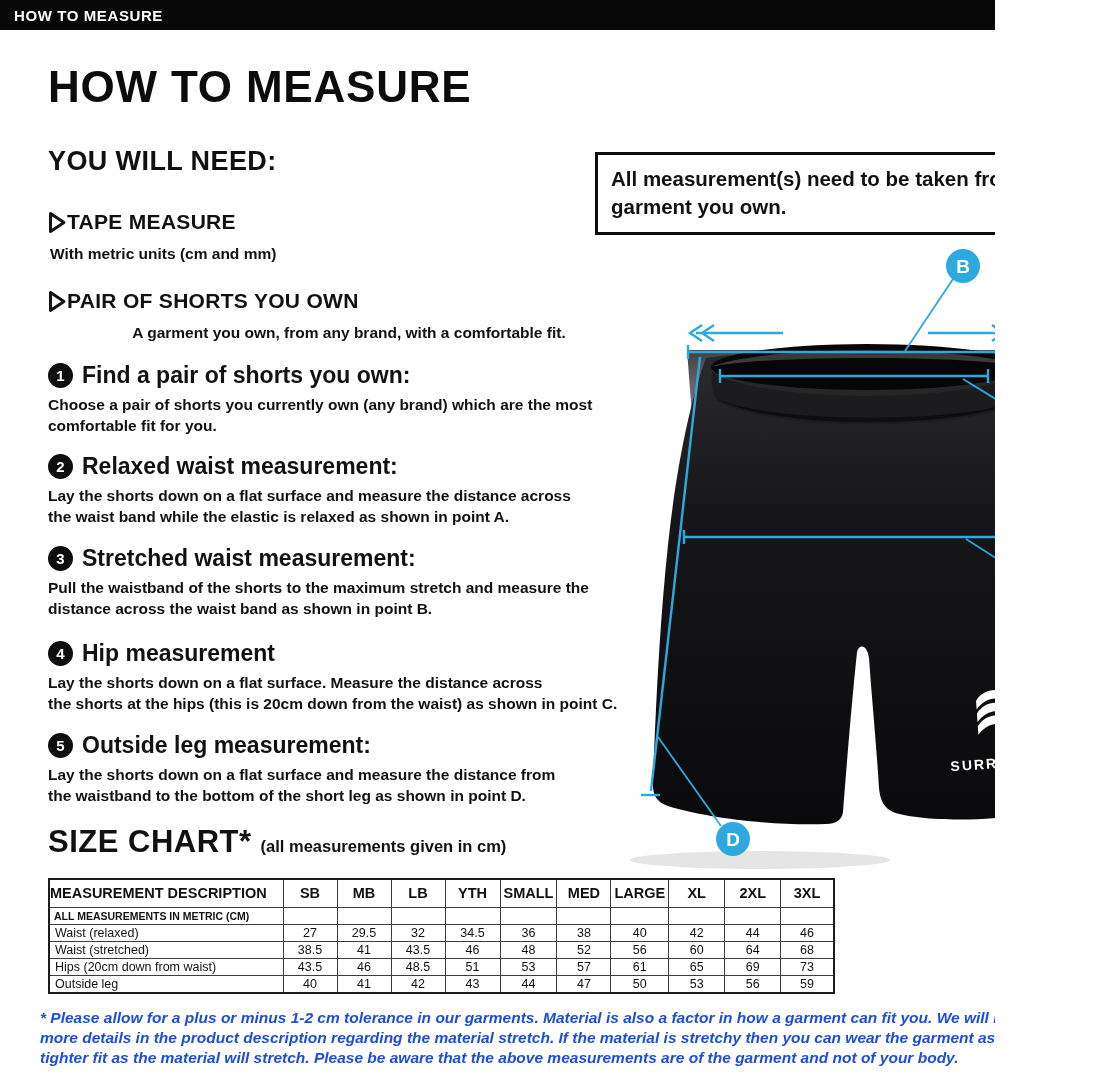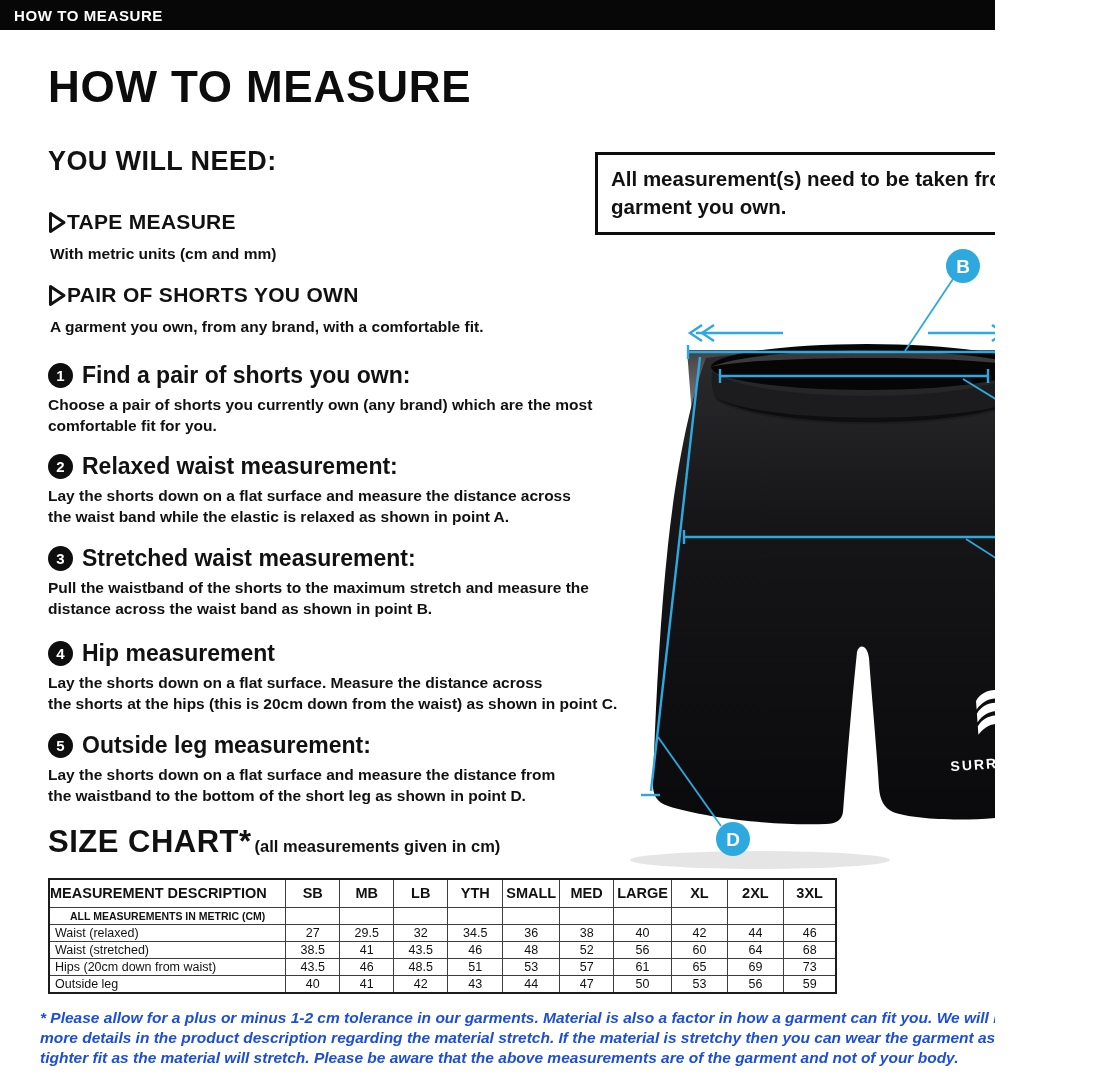--- a/index.html
+++ b/index.html
@@ -24,31 +24,31 @@
 
   .step{left:48px;width:585px;}
   .step-head{display:flex;align-items:center;gap:9px;font-size:23px;font-weight:800;}
   .step-num{width:25px;height:25px;border-radius:50%;background:#0e0e0e;color:#fff;
             font-size:15px;font-weight:800;display:flex;align-items:center;justify-content:center;flex:0 0 25px;}
   .step-body{margin-top:5px;font-size:15.5px;font-weight:700;line-height:1.38;white-space:pre-line;}
 
   .notice{left:595px;top:152px;width:428px;border:3px solid #0d0d0d;padding:10px 13px;
           font-size:20.5px;font-weight:700;line-height:1.38;white-space:pre-line;background:#fff;}
 
-  .sc-head{left:48px;top:824px;display:flex;align-items:baseline;gap:3px;}
+  .sc-head{left:48px;top:824px;display:flex;align-items:baseline;gap:9px;}
   .sc-title{font-size:31px;font-weight:800;letter-spacing:.5px;}
   .sc-sub{font-size:16.5px;font-weight:700;}
 
   table.size{position:absolute;left:48px;top:878px;border-collapse:collapse;background:#fff;
              border:2px solid #1c1c1c;table-layout:fixed;}
   table.size th,table.size td{border:1px solid #3d3d3d;box-sizing:border-box;overflow:hidden;}
   table.size th{font-size:14.5px;font-weight:800;height:28px;text-align:center;padding:0 3px;white-space:nowrap;}
   table.size th.c0{width:234px;text-align:left;padding-left:0;}
   table.size col.size-col{width:55px;}
-  td.note{font-size:10.5px;font-weight:800;height:17px;text-align:left;padding:0 20px;white-space:nowrap;}
+  td.note{font-size:10.5px;font-weight:800;height:17px;text-align:left;padding:0 4px;white-space:nowrap;}
   td.lbl{font-size:12.5px;height:17px;text-align:left;padding:0 5px;white-space:nowrap;}
   td.val{font-size:12.5px;text-align:center;height:17px;}
 
   .footnote{left:40px;top:1008px;width:1068px;font-size:15.5px;font-weight:700;font-style:italic;
             line-height:1.3;white-space:pre-line;color:#1d4ed8;}
 
   .figure{left:600px;top:236px;width:520px;height:640px;}
 </style>
 </head>
 <body>
@@ -82,21 +82,21 @@
   <div class="abs need-item" style="top:210px;">
     <div class="need-head">
       <svg width="19" height="23" viewBox="0 0 19 23">
         <polygon points="2.5,2.5 16,11.5 2.5,20.5" fill="none" stroke="#111" stroke-width="3" stroke-linejoin="round"></polygon>
       </svg>
       <span>TAPE MEASURE</span>
     </div>
     <div class="need-sub">With metric units (cm and mm)</div>
   </div>
 
-  <div class="abs need-item" style="top:283px;">
+  <div class="abs need-item" style="top:289px;text-align:center;">
     <div class="need-head">
       <svg width="19" height="23" viewBox="0 0 19 23">
         <polygon points="2.5,2.5 16,11.5 2.5,20.5" fill="none" stroke="#111" stroke-width="3" stroke-linejoin="round"></polygon>
       </svg>
       <span>PAIR OF SHORTS YOU OWN</span>
     </div>
     <div class="need-sub">A garment you own, from any brand, with a comfortable fit.</div>
   </div>
 
   <div class="abs notice">All measurement(s) need to be taken from a

